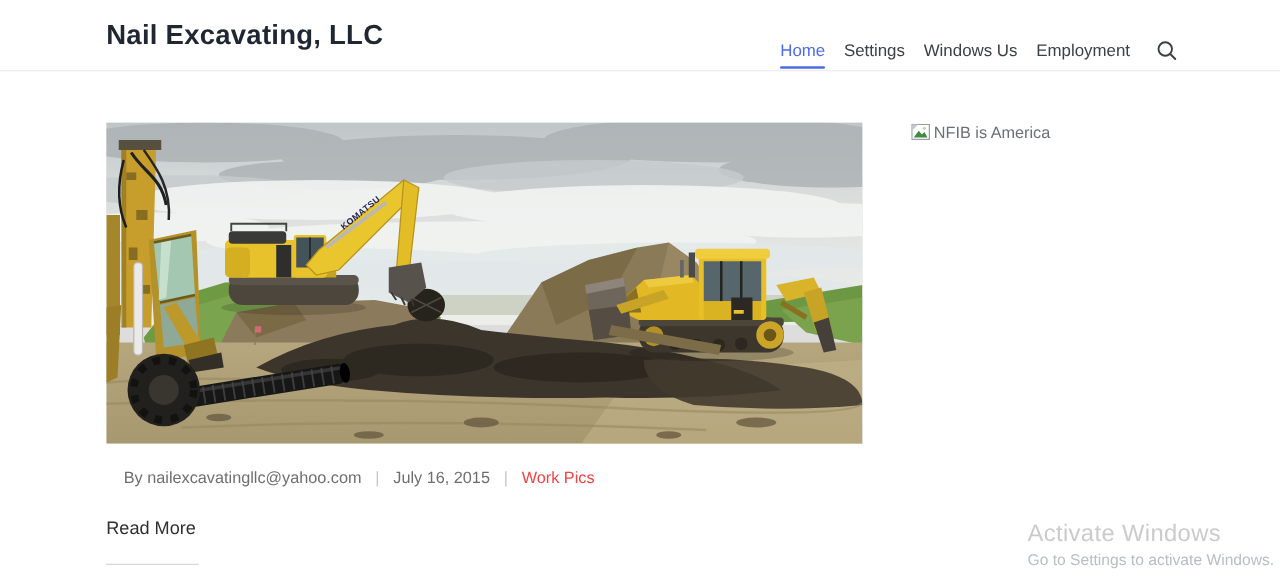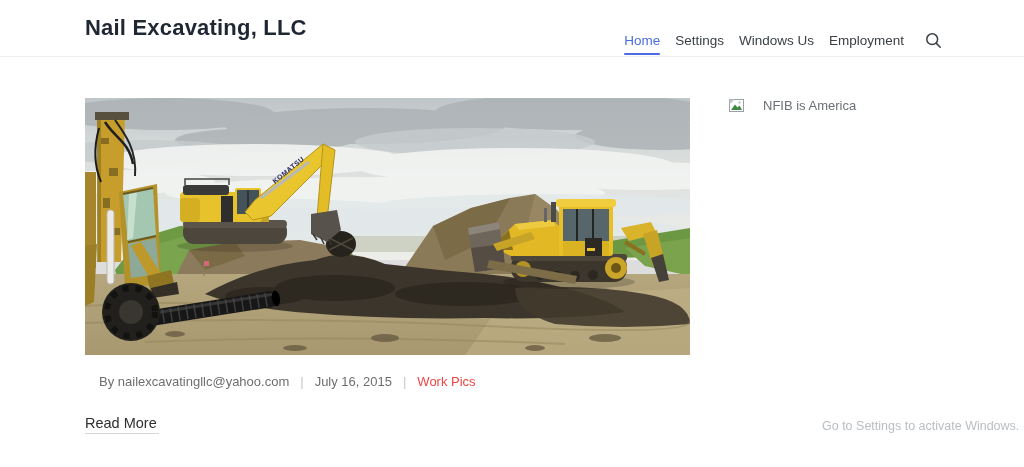--- a/index.html
+++ b/index.html
@@ -49,28 +49,28 @@
     display: flex; align-items: center;
     font-size: 13px; color: #6e6e6e;
   }
   .post-meta .sep { color: #c4c7cb; margin: 0 11px; font-weight: normal; }
   .post-meta a { color: #ef4444; text-decoration: none; cursor: pointer; }
 
   
   .read-more {
     position: absolute; left: 85px; top: 415px;
     font-size: 14.5px; color: #2f2f2f; text-decoration: none; cursor: pointer;
-    padding: 0 2px 2px 0; border-bottom: 1px solid #d6d6d6;
+    padding: 0 2px 20px 0; border-bottom: 1px solid #d6d6d6;
     display: inline-block;
   }
 
   
   .sidebar-widget {
     position: absolute; left: 729px; top: 98px;
-    display: flex; align-items: flex-start; gap: 19px;
+    display: flex; align-items: flex-start; gap: 3px;
     font-size: 13px; color: #697077; cursor: pointer;
   }
   .broken-img { margin-top: 1px; }
 
   
   .watermark { position: absolute; left: 822px; top: 417px; pointer-events: none; }
   .watermark-title { font-size: 19px; color: #cbcbcb; font-weight: normal; letter-spacing: 0.3px; }
   .watermark-sub { font-size: 12.5px; color: #b9bec4; margin-top: 2px; }
 </style>
 </head>
@@ -313,14 +313,15 @@
       <rect x="0.5" y="0.5" width="14" height="12" fill="#ffffff" stroke="#9aa0a6"></rect>
       <polygon points="0.5,0.5 5.5,0.5 0.5,5.5" fill="#c2c7cb"></polygon>
       <polygon points="2,11 6,5.5 8.5,8.5 10.5,6.5 13,11" fill="#3f8a42"></polygon>
       <circle cx="10.5" cy="3.5" r="1.2" fill="#bdd4be"></circle>
     </svg>
   </span>
   <span>NFIB is America</span>
 </aside>
 
 <div class="watermark">
+  <div class="watermark-title">Activate Windows</div>
   <div class="watermark-sub">Go to Settings to activate Windows.</div>
 </div>
 
 </body></html>

